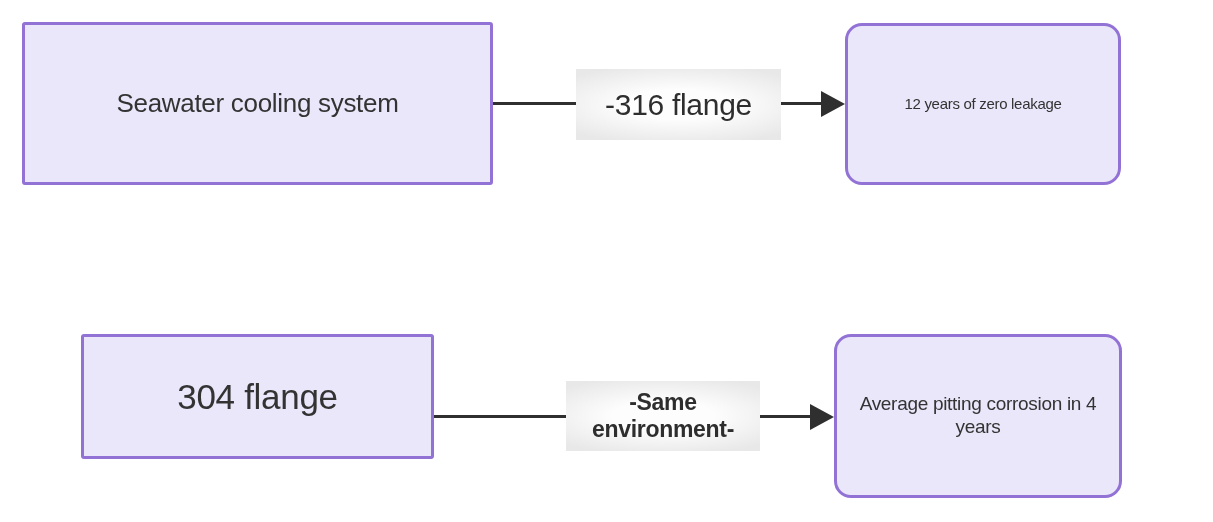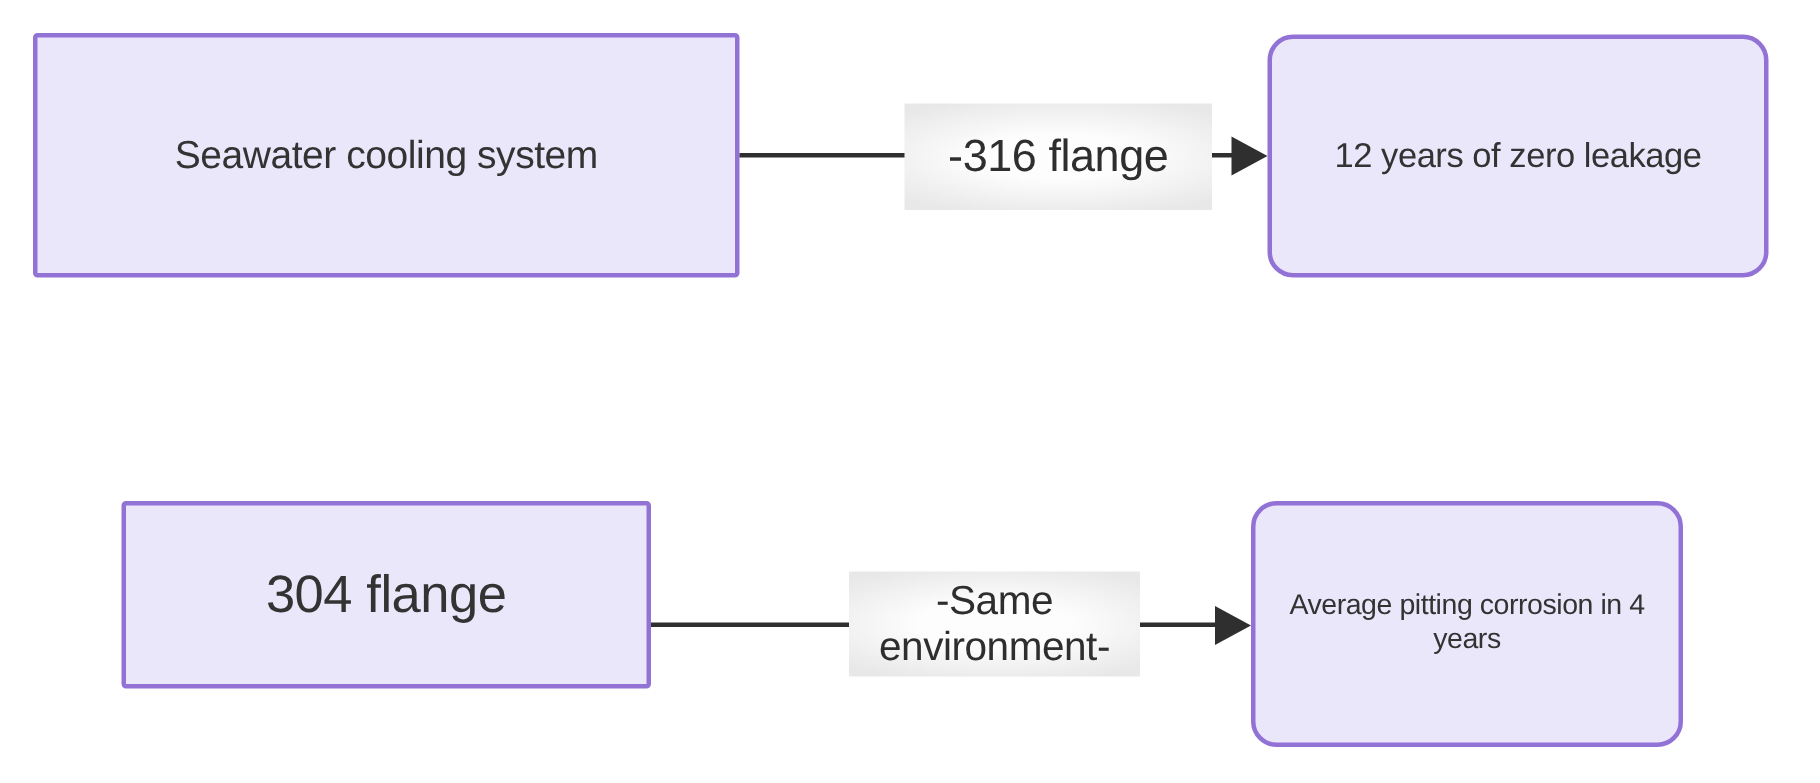--- a/index.html
+++ b/index.html
@@ -26,21 +26,21 @@
     border: 3px solid #9372d6;
     color: #333333;
     letter-spacing: -0.3px;
     line-height: 1.2;
     padding: 0 14px;
   }
   .node.rect    { border-radius: 3px; }
   .node.rounded { border-radius: 17px; }
 
   #node-a { left: 22px;  top: 22px;  width: 471px; height: 163px; font-size: 26px; }
-  #node-b { left: 845px; top: 23px;  width: 334px; height: 162px; font-size: 23px; }
+  #node-b { left: 845px; top: 23px;  width: 276px; height: 162px; font-size: 15px; }
   #node-c { left: 81px;  top: 334px; width: 353px; height: 125px; font-size: 35px; }
   #node-d { left: 834px; top: 334px; width: 288px; height: 164px; font-size: 19px; }
 
   .edge-line {
     position: absolute;
     height: 3px;
     background: #2f2f2f;
   }
   #edge-line-1 { left: 493px; top: 102px; width: 330px; }
   #edge-line-2 { left: 434px; top: 415px; width: 378px; }
@@ -60,22 +60,22 @@
     position: absolute;
     box-sizing: border-box;
     display: flex;
     align-items: center;
     justify-content: center;
     text-align: center;
     color: #2e2e2e;
     letter-spacing: -0.3px;
     background: radial-gradient(ellipse 75% 60% at 50% 50%, #fdfdfd 35%, #e8e8e8 95%);
   }
-  #edge-label-1 { left: 603px; top: 69px;  width: 205px; height: 71px; font-size: 30px; }
-  #edge-label-2 { left: 566px; top: 381px; width: 194px; height: 70px; font-size: 27px; }
+  #edge-label-1 { left: 576px; top: 69px;  width: 205px; height: 71px; font-size: 30px; }
+  #edge-label-2 { left: 566px; top: 381px; width: 194px; height: 70px; font-size: 23px; font-weight: bold; }
 </style>
 </head>
 <body>
 
 <div class="canvas">
 
   <div class="node rect" id="node-a">
     <span>Seawater cooling system</span>
   </div>
 

